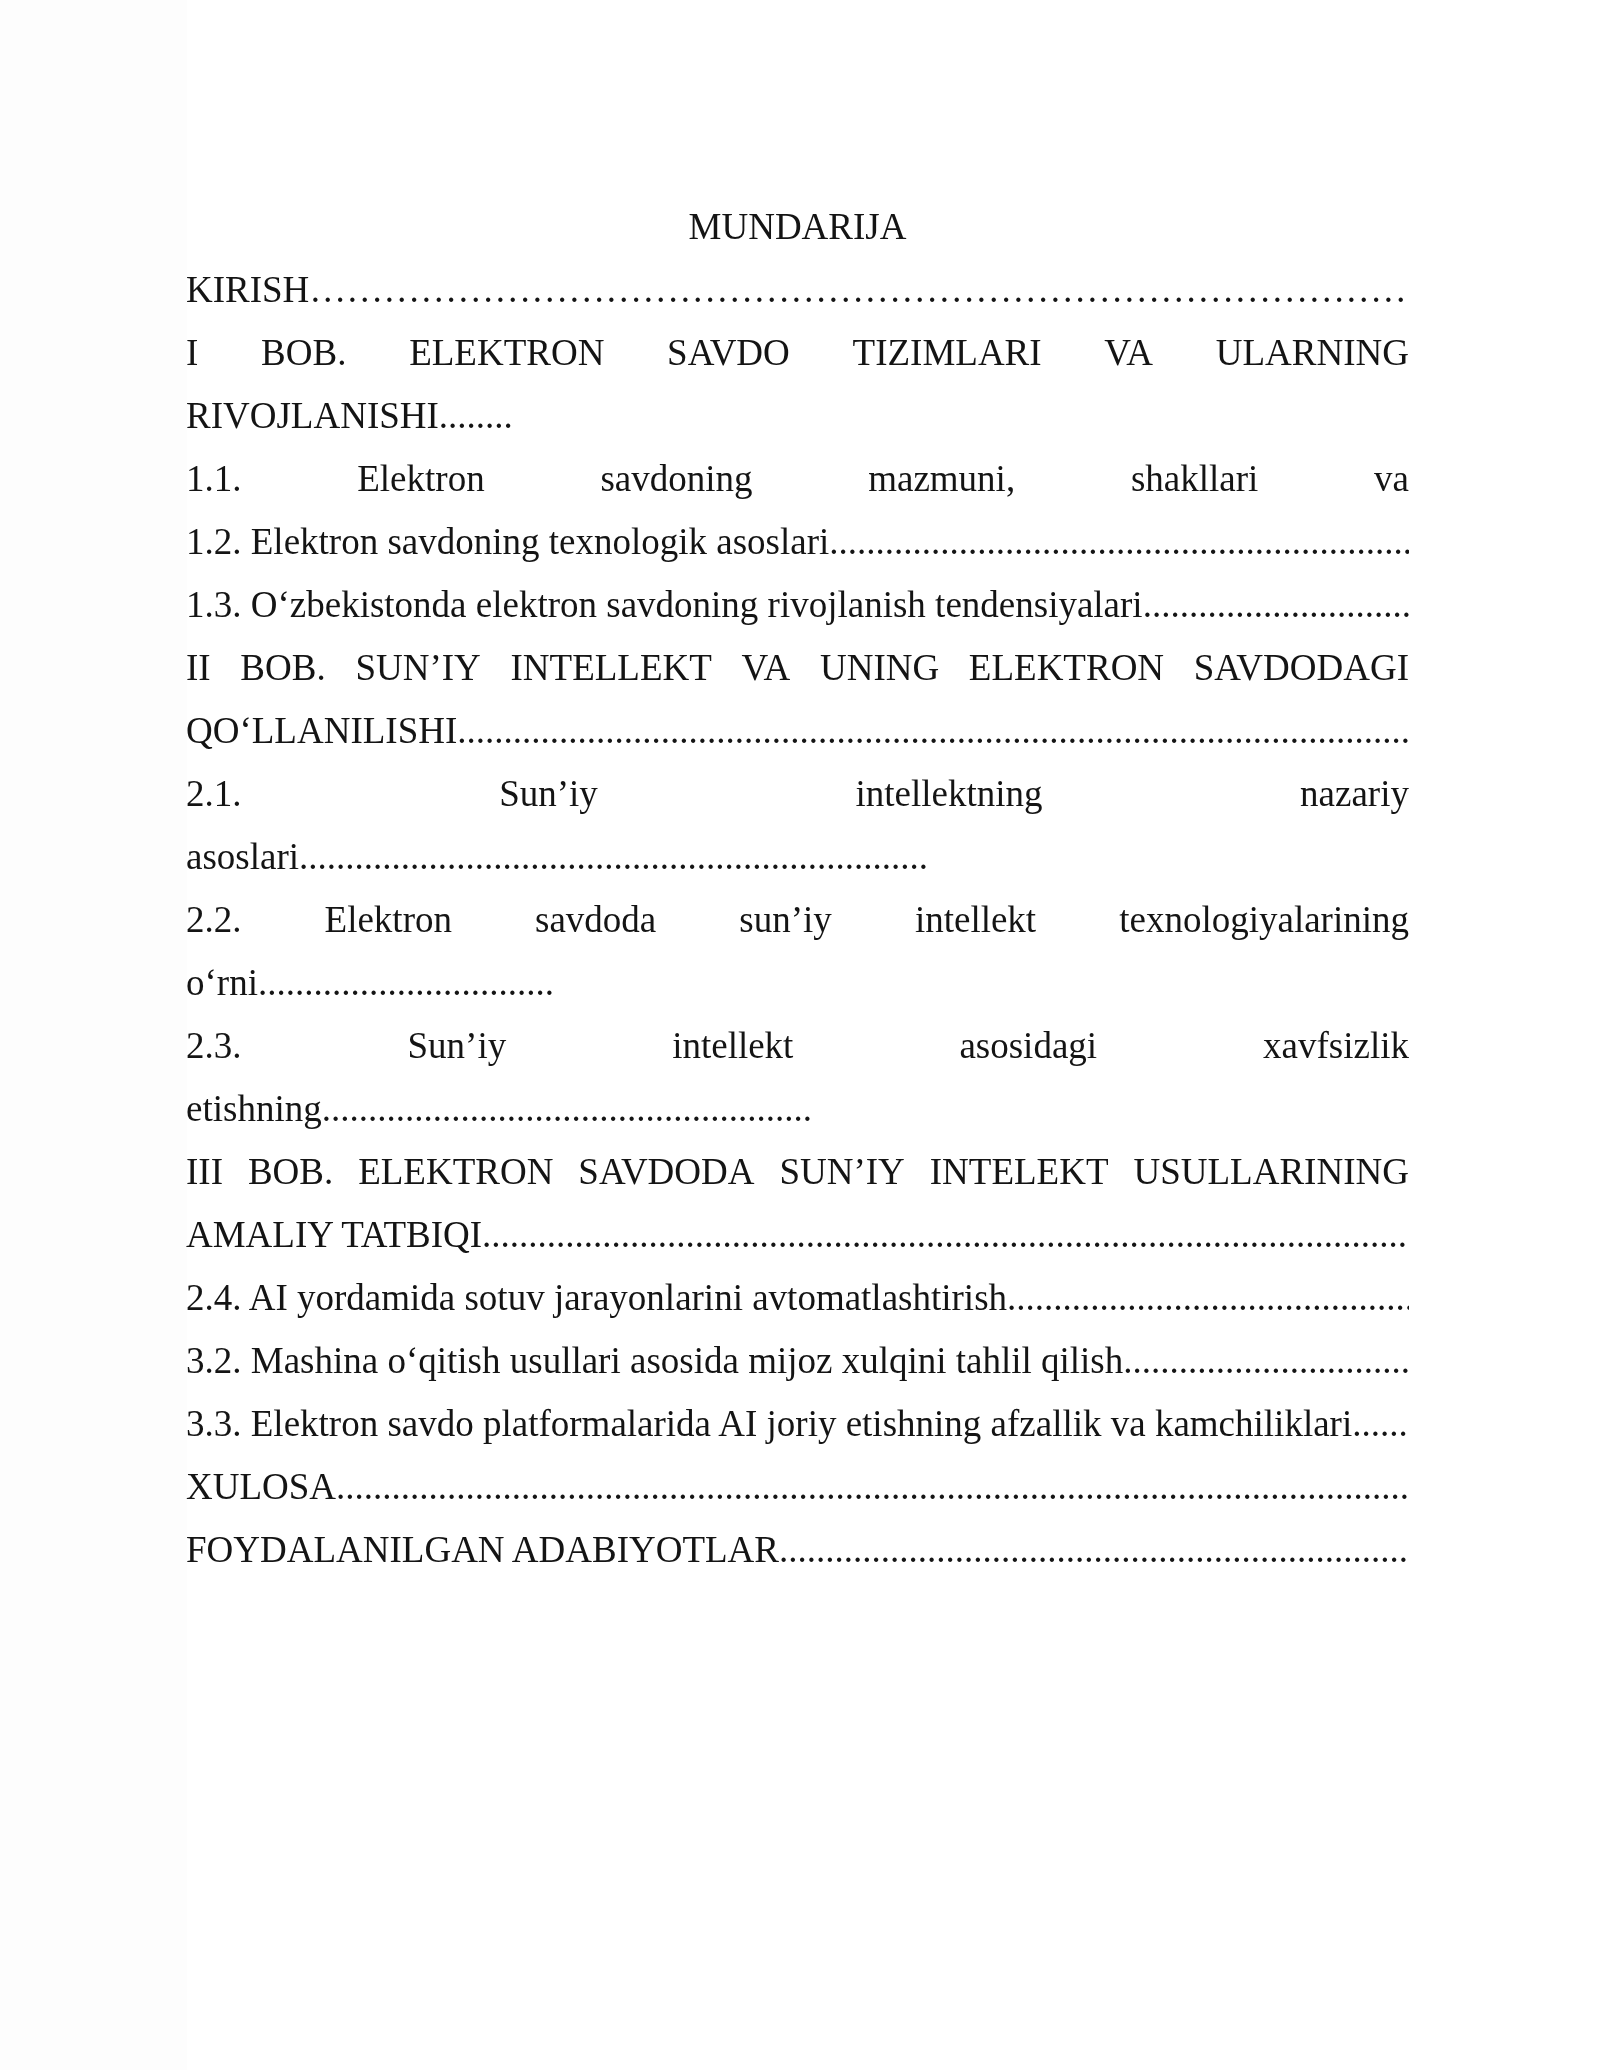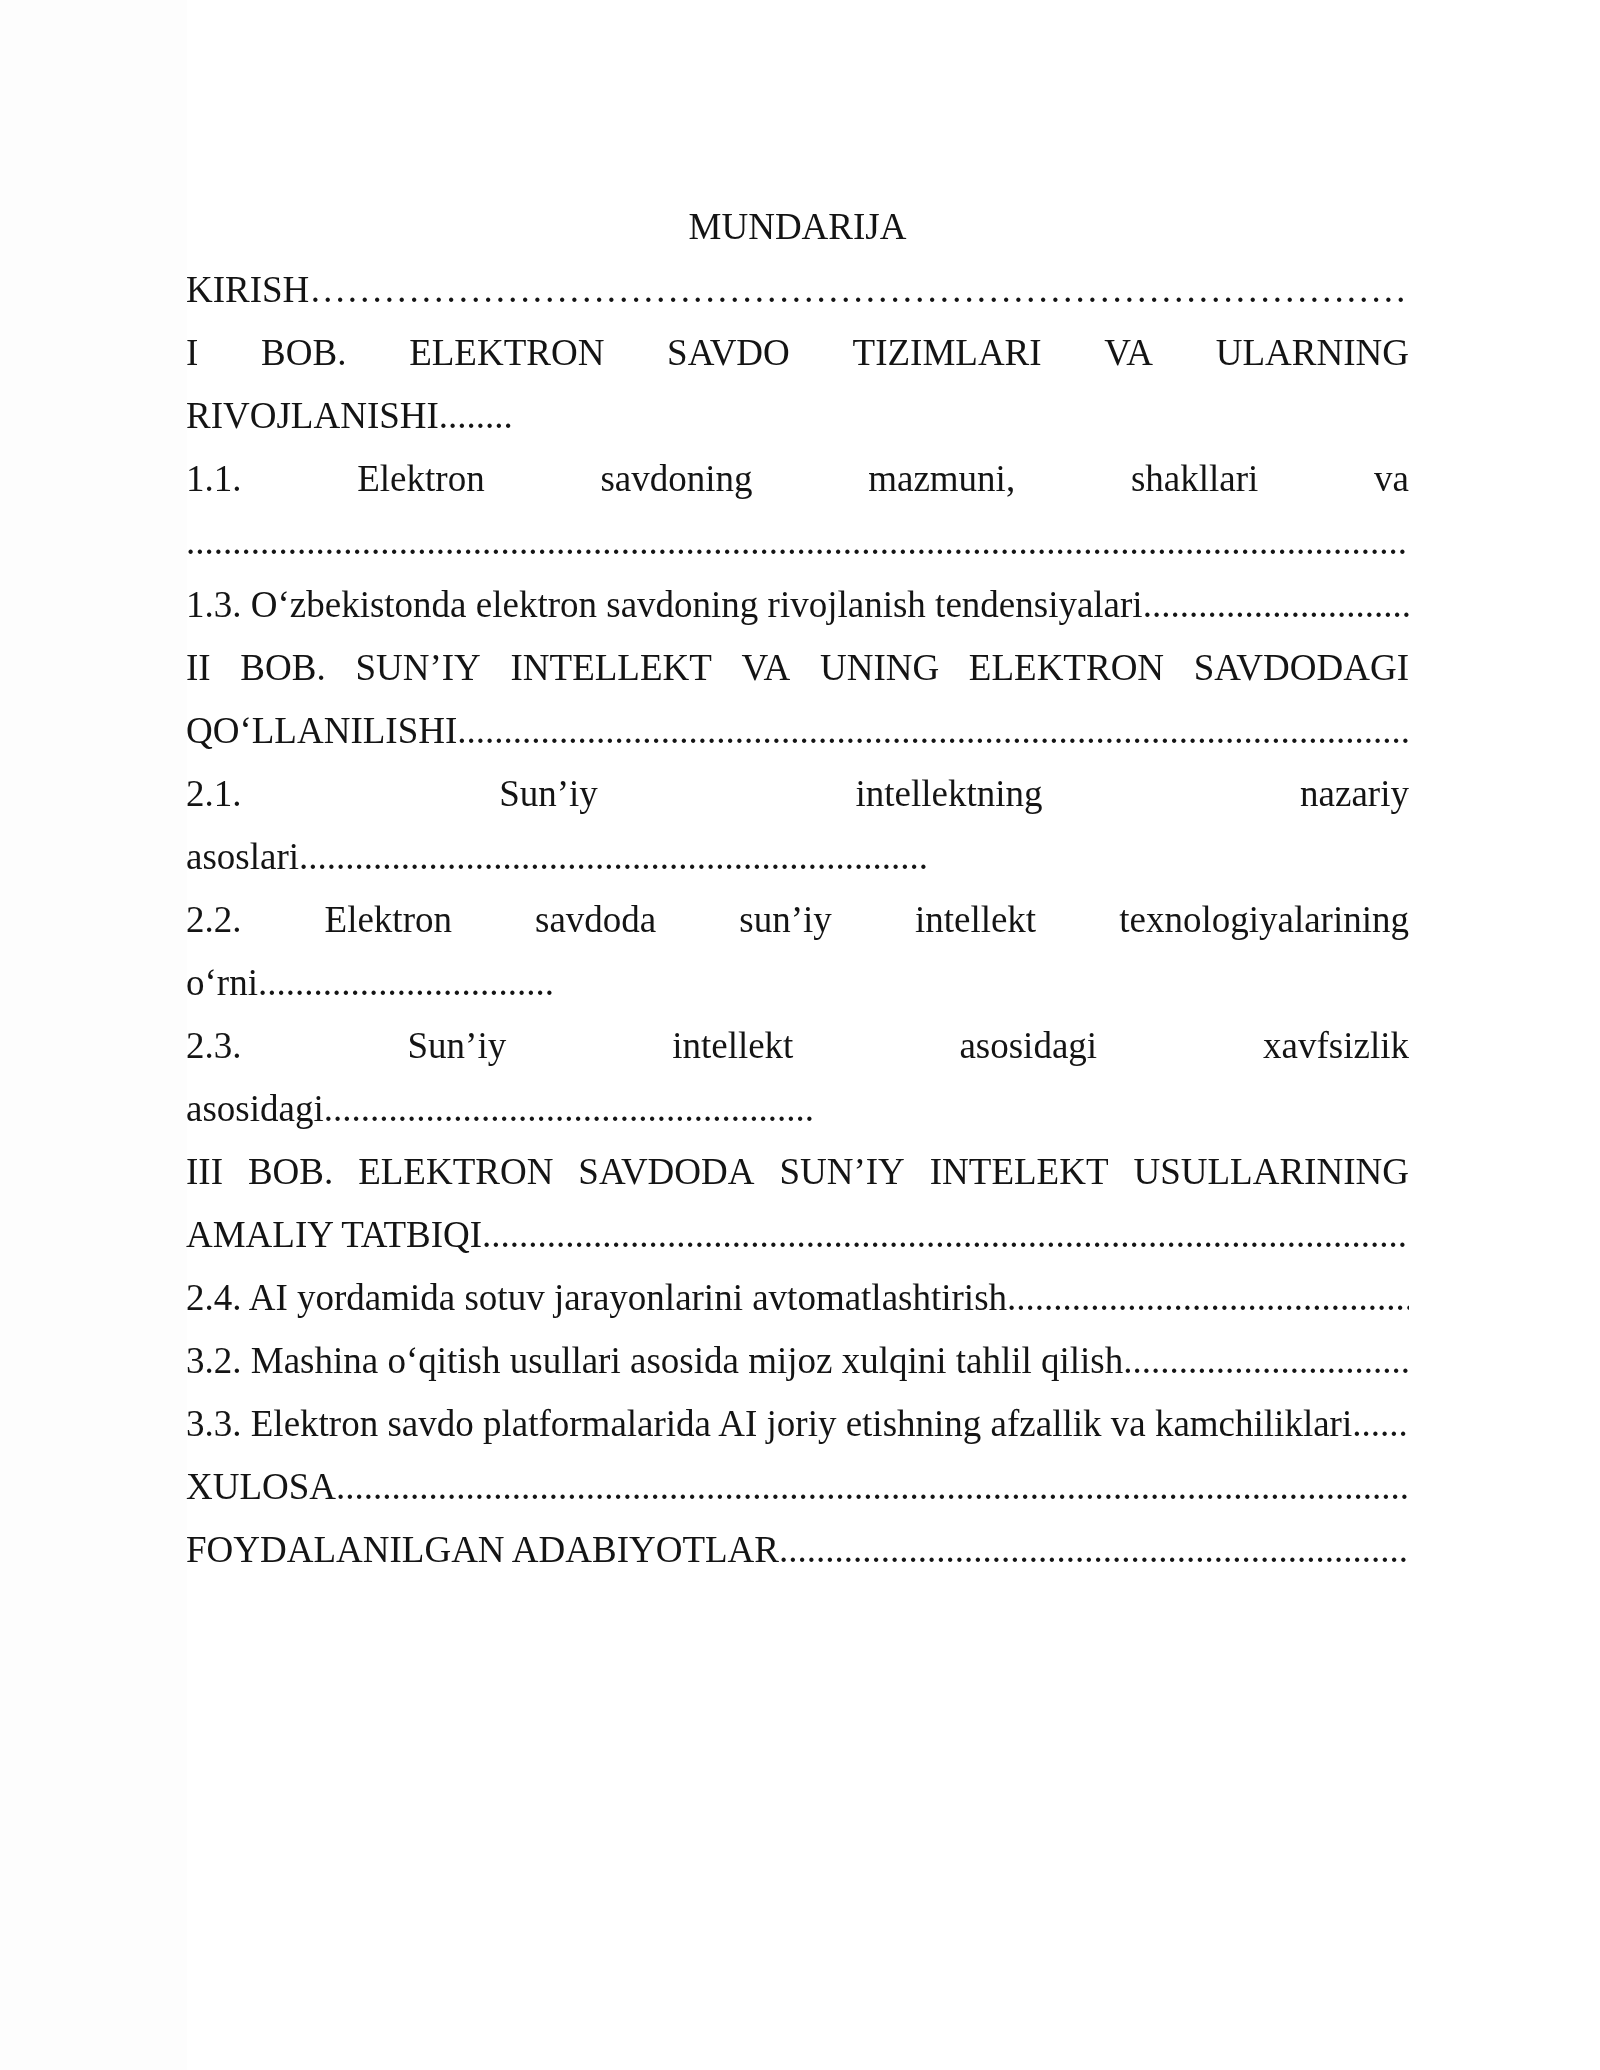--- a/index.html
+++ b/index.html
@@ -77,20 +77,21 @@
         <div class="line dots">RIVOJLANISHI........</div>
         <div class="line justify">
           <span>1.1.</span>
           <span>Elektron</span>
           <span>savdoning</span>
           <span>mazmuni,</span>
           <span>shakllari</span>
           <span>va</span>
         </div>
         <div class="line fill">
+          <span class="t">1.2. Elektron savdoning texnologik asoslari</span>
           <span class="lead">................................................................................................................................................................................................................................................</span>
         </div>
         <div class="line fill">
           <span class="t">1.3. O‘zbekistonda elektron savdoning rivojlanish tendensiyalari</span>
           <span class="lead">................................................................................................................................................................................................................................................</span>
         </div>
         <div class="line justify">
           <span>II</span>
           <span>BOB.</span>
           <span>SUN’IY</span>
@@ -120,21 +121,21 @@
           <span>texnologiyalarining</span>
         </div>
         <div class="line dots">o‘rni................................</div>
         <div class="line justify">
           <span>2.3.</span>
           <span>Sun’iy</span>
           <span>intellekt</span>
           <span>asosidagi</span>
           <span>xavfsizlik</span>
         </div>
-        <div class="line dots">asosidagi.....................................................</div>
+        <div class="line dots">etishning.....................................................</div>
         <div class="line justify">
           <span>III</span>
           <span>BOB.</span>
           <span>ELEKTRON</span>
           <span>SAVDODA</span>
           <span>SUN’IY</span>
           <span>INTELEKT</span>
           <span>USULLARINING</span>
         </div>
         <div class="line fill">

